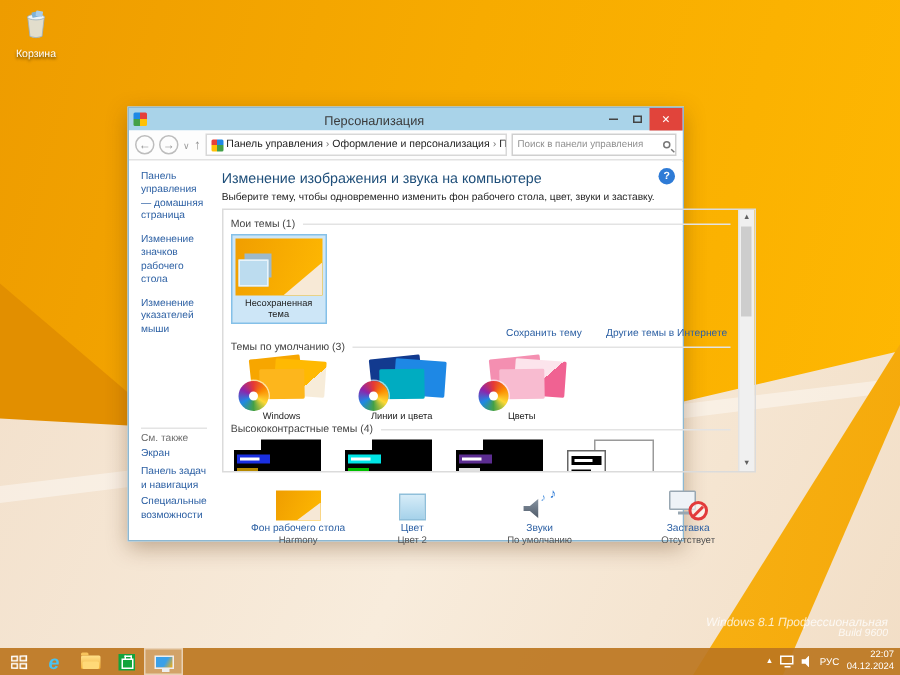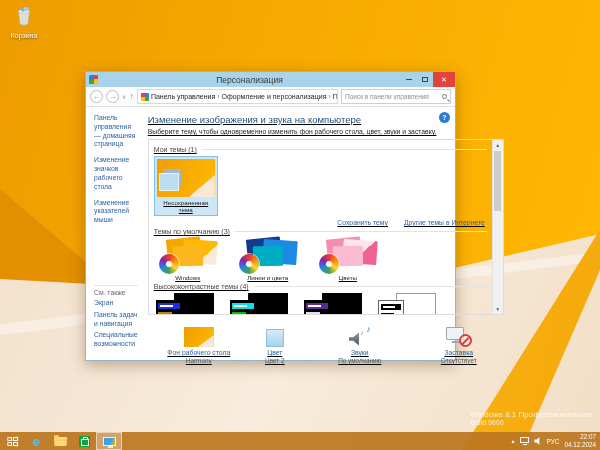--- a/index.html
+++ b/index.html
@@ -11,21 +11,21 @@
   .facet-dark { position:absolute; inset:0; clip-path:polygon(0 42%,0 64%,22% 67%); background:#e28f00; }
   .facet-cream { position:absolute; inset:0; clip-path:polygon(0 62%,55% 66%,100% 52%,100% 100%,0 100%); background:linear-gradient(115deg,#f1ddc7,#f8ecdc 55%,#f2dec6); }
   .facet-cream2 { position:absolute; inset:0; clip-path:polygon(0 72%,100% 56%,100% 58%,0 74.5%); background:rgba(255,255,255,0.4); }
   .ribbon { position:absolute; inset:0; clip-path:polygon(100% 51%,100% 60%,87% 100%,77% 100%); background:linear-gradient(100deg,#ffc62e,#f5a90a); }
 
   
   .recycle { position:absolute; left:4px; top:5px; width:40px; text-align:center; cursor:default; }
   .recycle-label { font-size:7px; color:#fff; text-shadow:0 1px 2px rgba(0,0,0,.6); margin-top:1px; }
 
   
-  .watermark { position:absolute; right:8px; bottom:24px; color:rgba(255,255,255,.78); }
+  .watermark { position:absolute; right:8px; bottom:24px; text-align:right; color:rgba(255,255,255,.78);font-style:italic; }
   .watermark .l1 { font-size:8px; }
   .watermark .l2 { font-size:7px; }
 
   
   .win { position:absolute; left:85px; top:71px; width:371px; height:290px; background:#fff; border:1px solid #8cb8d2; box-shadow:0 4px 14px rgba(80,40,0,.35); }
   .titlebar { height:15px; background:#a9d3e9; display:flex; align-items:center; padding-left:3px; }
   .win-ico { width:9px; height:9px; background:conic-gradient(#e5403a 0 25%,#ffc107 0 50%,#43a047 0 75%,#1e88e5 0); border-radius:1px; flex:0 0 auto; }
   .title { flex:1; text-align:center; font-size:8.5px; color:#3a3a3a; }
   .ctrl { width:16px; height:15px; display:flex; align-items:center; justify-content:center; color:#444; cursor:default; }
   .minbar { width:6px; height:1px; background:#444; display:block; }
@@ -50,21 +50,21 @@
   .help { position:absolute; right:5px; top:40px; width:11px; height:11px; border-radius:50%; background:#2e7bd6; color:#fff; font-size:7px; line-height:11px; text-align:center; font-weight:bold; }
 
   
   .sidebar { width:97px; padding:6px 4px 8px 8px; display:flex; flex-direction:column; }
   .side-link { font-size:6.8px; color:#2b5fa3; line-height:1.3; margin-bottom:7px; cursor:pointer; }
   .side-spacer { flex:1; }
   .side-head { font-size:6.8px; color:#6d6d6d; border-top:1px solid #e4e4e4; padding-top:3px; margin-bottom:3px; }
   .see-also .side-link { margin-bottom:3px; }
 
   
-  .main { flex:1; padding:6px 10px 0 6px; position:relative;text-decoration:underline; }
+  .main { flex:1; padding:6px 10px 0 6px; position:relative; }
   .heading { font-size:9.5px; color:#1e4e79; }
   .subheading { font-size:6.8px; color:#1e1e1e; margin-top:3px; }
   .themebox { margin-top:4px; border:1px solid #dbdbdb; height:176px; position:relative; padding:4px 16px 2px 5px; overflow:hidden; }
 
   .group-h { display:flex; align-items:center; margin:2px 0 3px; }
   .group-h span { font-size:7px; color:#444; white-space:nowrap; }
   .group-h i { flex:1; height:1px; background:#e3e3e3; margin-left:5px; }
 
   .theme-sel { width:64px; background:#cde6f7; border:1px solid #84c0e8; padding:2px; text-align:center; }
   .thumb-unsaved { width:58px; height:38px; background:linear-gradient(110deg,#f09e00,#ffb902); position:relative; overflow:hidden; margin:0 auto; }

